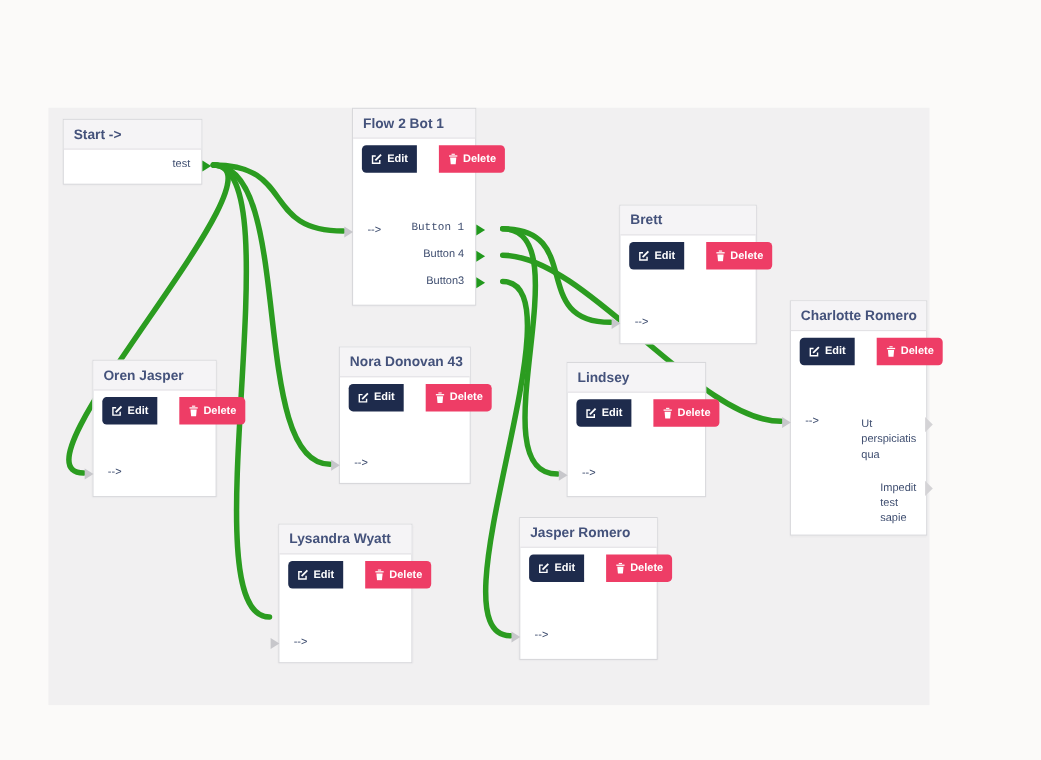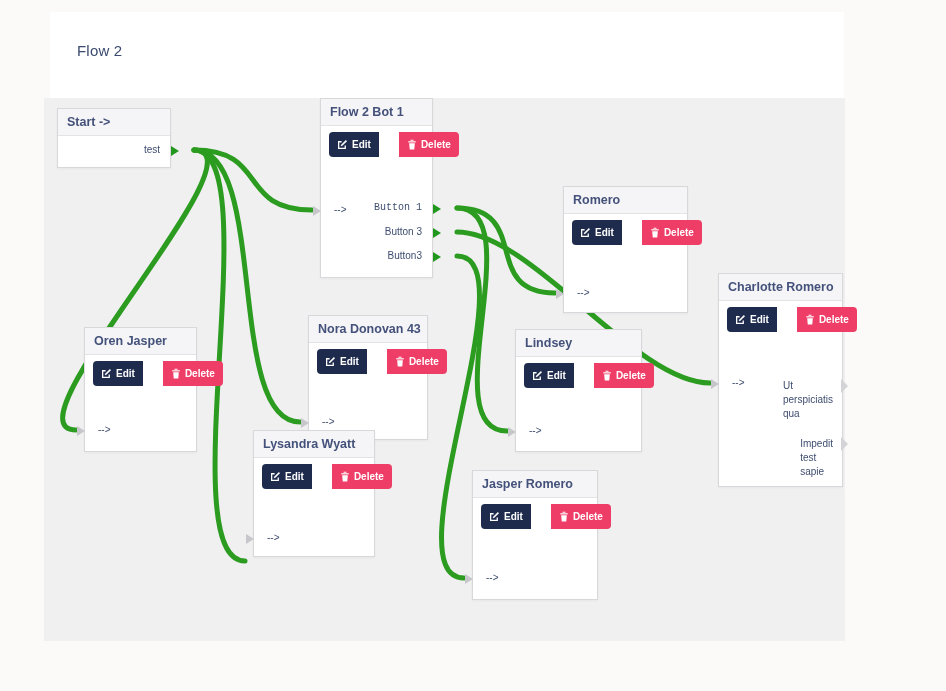--- a/index.html
+++ b/index.html
@@ -45,36 +45,33 @@
   .tri-stub{right:-6px;border-top:7px solid transparent;border-bottom:7px solid transparent;border-left:7px solid #d4d3d6;}
   .section-text{
     position:absolute;right:9px;font-size:10px;line-height:14px;color:#3e4d6f;
   }
   .section-text span{display:block;}
 </style>
 </head>
 <body>
 
 <div id="root">
-  <div class="header-card">
-    <div class="page-title">Flow 2</div>
-  </div>
   <div class="canvas-bg"></div>
   <svg id="wires" xmlns="http://www.w3.org/2000/svg">
       <path d="M 194 150 C 269 150 237 210 312 210" fill="none" stroke="#2b9c20" stroke-width="5" stroke-linecap="round"></path>
       <path d="M 194 150 C 269 150 1 430 76 430" fill="none" stroke="#2b9c20" stroke-width="5" stroke-linecap="round"></path>
       <path d="M 194 150 C 269 150 225 422 300 422" fill="none" stroke="#2b9c20" stroke-width="5" stroke-linecap="round"></path>
       <path d="M 194 150 C 269 150 170 561 245 561" fill="none" stroke="#2b9c20" stroke-width="5" stroke-linecap="round"></path>
       <path d="M 457 208 C 532 208 480 293 555 293" fill="none" stroke="#2b9c20" stroke-width="5" stroke-linecap="round"></path>
       <path d="M 457 208 C 532 208 432 431 507 431" fill="none" stroke="#2b9c20" stroke-width="5" stroke-linecap="round"></path>
       <path d="M 457 232 C 532 232 635 383 710 383" fill="none" stroke="#2b9c20" stroke-width="5" stroke-linecap="round"></path>
       <path d="M 457 256 C 532 256 389 578 464 578" fill="none" stroke="#2b9c20" stroke-width="5" stroke-linecap="round"></path>
     </svg>
   <div id="nodes">
-      <div class="node" style="left: 57px; top: 108px; width: 114px; height: 60px;">
+      <div class="node" style="left: 57px; top: 108px; width: 127px; height: 60px;">
         <div class="node-header">Start -&gt;</div>
         <div class="tri tri-out" style="border-left-color: rgb(33, 152, 29); top: 37px;"></div>
         <div class="port-label out-label" style="top: 35px;">test</div>
       </div>
       <div class="node" style="left: 320px; top: 98px; width: 113px; height: 180px;">
         <div class="node-header">Flow 2 Bot 1</div>
         <div class="actions">
           <div class="btn btn-edit" style="background: rgb(30, 43, 76);">
             <svg class="ic-edit" width="11" height="11" viewBox="0 0 12 12" fill="none" stroke="#ffffff" stroke-width="1.4">
     <path d="M9 7v3.2H1.8V3H5"></path>
@@ -89,26 +86,26 @@
     <path d="M2.6 5h6.8l-.7 7.4H3.3z"></path>
   </svg>
             <span>Delete</span>
           </div>
         </div>
         <div class="tri tri-in" style="border-left-color: rgb(199, 199, 203); top: 107px;"></div>
         <div class="port-label in-label" style="top: 105px;">--&gt;</div>
         <div class="tri tri-out" style="border-left-color: rgb(33, 152, 29); top: 105px;"></div>
         <div class="port-label out-label" style="top: 103px; font-family: Liberation Mono, monospace;">Button 1</div>
         <div class="tri tri-out" style="border-left-color: rgb(33, 152, 29); top: 129px;"></div>
-        <div class="port-label out-label" style="top: 127px;">Button 3</div>
+        <div class="port-label out-label" style="top: 127px;">Button 4</div>
         <div class="tri tri-out" style="border-left-color: rgb(33, 152, 29); top: 153px;"></div>
         <div class="port-label out-label" style="top: 151px;">Button3</div>
       </div>
       <div class="node" style="left: 563px; top: 186px; width: 125px; height: 127px;">
-        <div class="node-header">Romero</div>
+        <div class="node-header">Brett</div>
         <div class="actions">
           <div class="btn btn-edit" style="background: rgb(30, 43, 76);">
             <svg class="ic-edit" width="11" height="11" viewBox="0 0 12 12" fill="none" stroke="#ffffff" stroke-width="1.4">
     <path d="M9 7v3.2H1.8V3H5"></path>
     <path d="M4.6 7.4 10.3 1.7" stroke-width="1.8"></path>
   </svg>
             <span>Edit</span>
           </div>
           <div class="btn btn-delete" style="background: rgb(238, 61, 102);">
             <svg class="ic-trash" width="10" height="11" viewBox="0 0 12 13" fill="#ffffff" stroke="none">
@@ -215,21 +212,21 @@
     <rect x="1.5" y="2.6" width="9" height="1.4"></rect>
     <rect x="4.2" y="0.8" width="3.6" height="1.2"></rect>
     <path d="M2.6 5h6.8l-.7 7.4H3.3z"></path>
   </svg>
             <span>Delete</span>
           </div>
         </div>
         <div class="tri tri-in" style="border-left-color: rgb(199, 199, 203); top: 102px;"></div>
         <div class="port-label in-label" style="top: 100px;">--&gt;</div>
       </div>
-      <div class="node" style="left: 253px; top: 430px; width: 122px; height: 127px;">
+      <div class="node" style="left: 253px; top: 476px; width: 122px; height: 127px;">
         <div class="node-header">Lysandra Wyatt</div>
         <div class="actions">
           <div class="btn btn-edit" style="background: rgb(30, 43, 76);">
             <svg class="ic-edit" width="11" height="11" viewBox="0 0 12 12" fill="none" stroke="#ffffff" stroke-width="1.4">
     <path d="M9 7v3.2H1.8V3H5"></path>
     <path d="M4.6 7.4 10.3 1.7" stroke-width="1.8"></path>
   </svg>
             <span>Edit</span>
           </div>
           <div class="btn btn-delete" style="background: rgb(238, 61, 102);">

